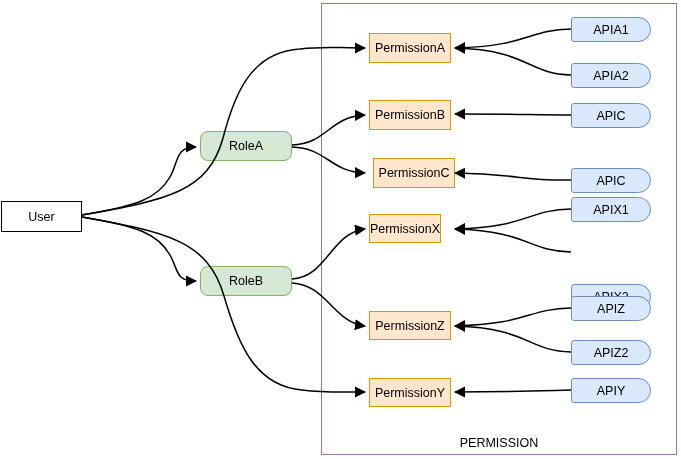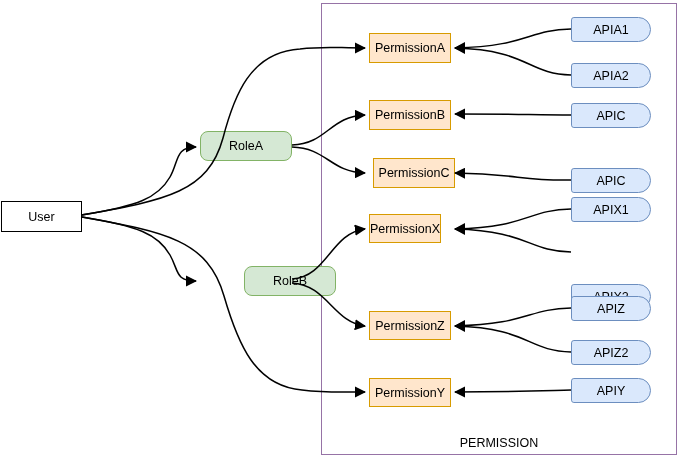--- a/index.html
+++ b/index.html
@@ -79,21 +79,21 @@
 
 <div class="canvas">
 
   <div class="perm-container">
     <div class="perm-container-label">PERMISSION</div>
   </div>
 
   <div class="node user" style="left:1px; top:201px; width:81px; height:31px;">User</div>
 
   <div class="node role" style="left:200px; top:131px; width:92px; height:30px;">RoleA</div>
-  <div class="node role" style="left:200px; top:266px; width:92px; height:30px;margin-left:44px;">RoleB</div>
+  <div class="node role" style="left:200px; top:266px; width:92px; height:30px;">RoleB</div>
 
   <div class="node permission" style="left:369px; top:33px;  width:82px; height:30px;">PermissionA</div>
   <div class="node permission" style="left:369px; top:100px; width:82px; height:30px;">PermissionB</div>
   <div class="node permission" style="left:373px; top:158px; width:82px; height:30px;">PermissionC</div>
   <div class="node permission" style="left:369px; top:214px; width:72px; height:29px;">PermissionX</div>
   <div class="node permission" style="left:369px; top:311px; width:82px; height:29px;">PermissionZ</div>
   <div class="node permission" style="left:369px; top:378px; width:82px; height:29px;">PermissionY</div>
 
   <div class="node api" style="left:571px; top:17px;  width:80px; height:25px;">APIA1</div>
   <div class="node api" style="left:571px; top:63px;  width:80px; height:25px;">APIA2</div>

